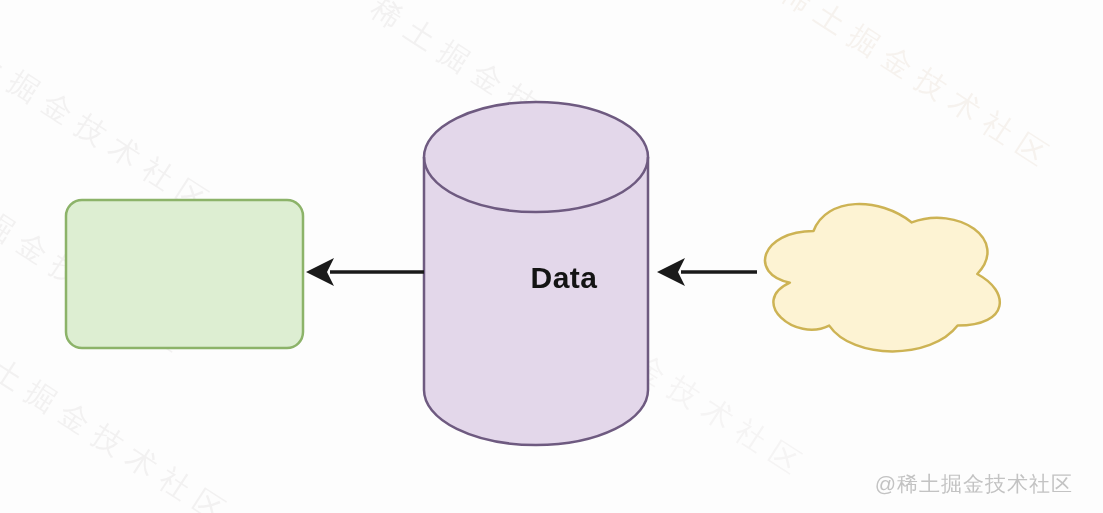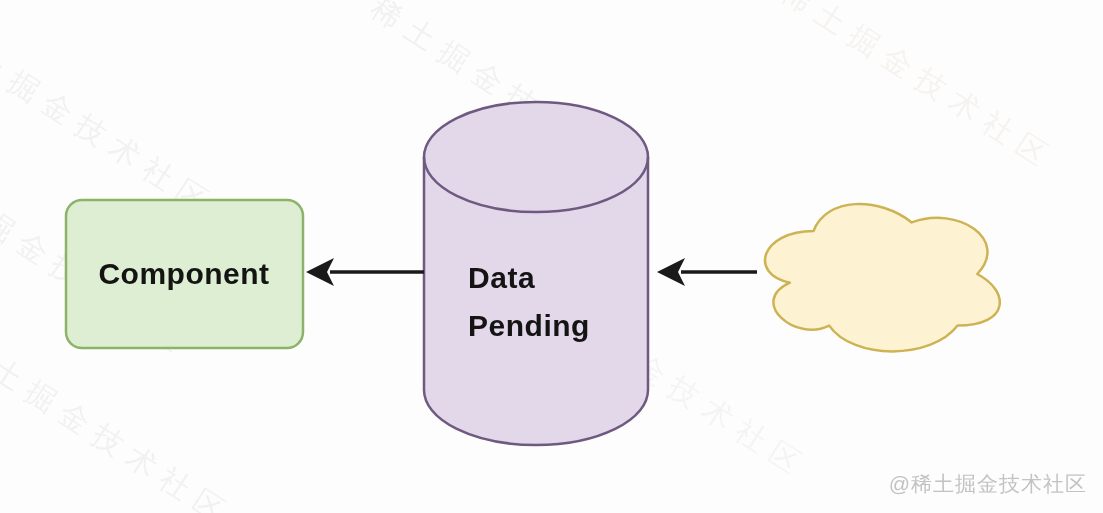--- a/index.html
+++ b/index.html
@@ -28,27 +28,27 @@
     font-weight: 600;
     text-align: center;
     transform: translate(-50%, -50%);
     white-space: nowrap;
     letter-spacing: 0.5px;
   }
   .component-label { left: 184px; top: 274px; }
   .cloud-label     { left: 881px; top: 273px; }
   .datastore-label {
     position: absolute;
-    left: 529px;
+    left: 564px;
     top: 254px;
     transform: translateX(-50%);
     color: #141414;
     font-size: 30px;
     font-weight: 600;
-    text-align: left;
+    text-align: right;
     line-height: 48px;
     white-space: nowrap;
     letter-spacing: 0.5px;
   }
   .wm-diagonal {
     position: absolute;
     color: rgba(148, 138, 138, 0.10);
     font-size: 30px;
     letter-spacing: 10px;
     white-space: nowrap;
@@ -57,21 +57,21 @@
     pointer-events: none;
   }
   .wm1 { left: -45px; top: 18px;  }
   .wm2 { left: 385px; top: -12px; }
   .wm3 { left: -70px; top: 158px; }
   .wm4 { left: -28px; top: 328px; }
   .wm5 { left: 548px; top: 280px; color: rgba(148,138,138,0.08); }
   .wm6 { left: 795px; top: -28px; color: rgba(190,150,110,0.10); }
   .wm-corner {
     position: absolute;
-    right: 16px;
+    right: 30px;
     bottom: 15px;
     color: #c3c3c3;
     font-size: 21px;
     letter-spacing: 1px;
     white-space: nowrap;
   }
 </style>
 </head>
 <body>
 
@@ -108,23 +108,21 @@
              C 1010 239.6 957.6 205.2 911.75 222.4
              C 879 196.6 826.6 196.6 813.5 231 Z" fill="none" stroke-width="2.5" stroke-linejoin="round" stroke="#cdb354"></path>
 
     <line x1="424" y1="272" x2="330" y2="272" stroke-width="3.5" stroke="#1a1a1a"></line>
     <path d="M 306 272 L 334 258 L 327 272 L 334 286 Z" fill="#1a1a1a"></path>
 
     <line x1="757" y1="272" x2="681" y2="272" stroke-width="3.5" stroke="#1a1a1a"></line>
     <path d="M 657 272 L 685 258 L 678 272 L 685 286 Z" fill="#1a1a1a"></path>
   </svg>
 
-  <div class="node-label component-label">Component</div>
 
   <div class="datastore-label">
     <div>Data</div>
-    <div>Pending</div>
   </div>
 
 
   <div class="wm-corner">@稀土掘金技术社区</div>
 
 </div>
 
 </body></html>

